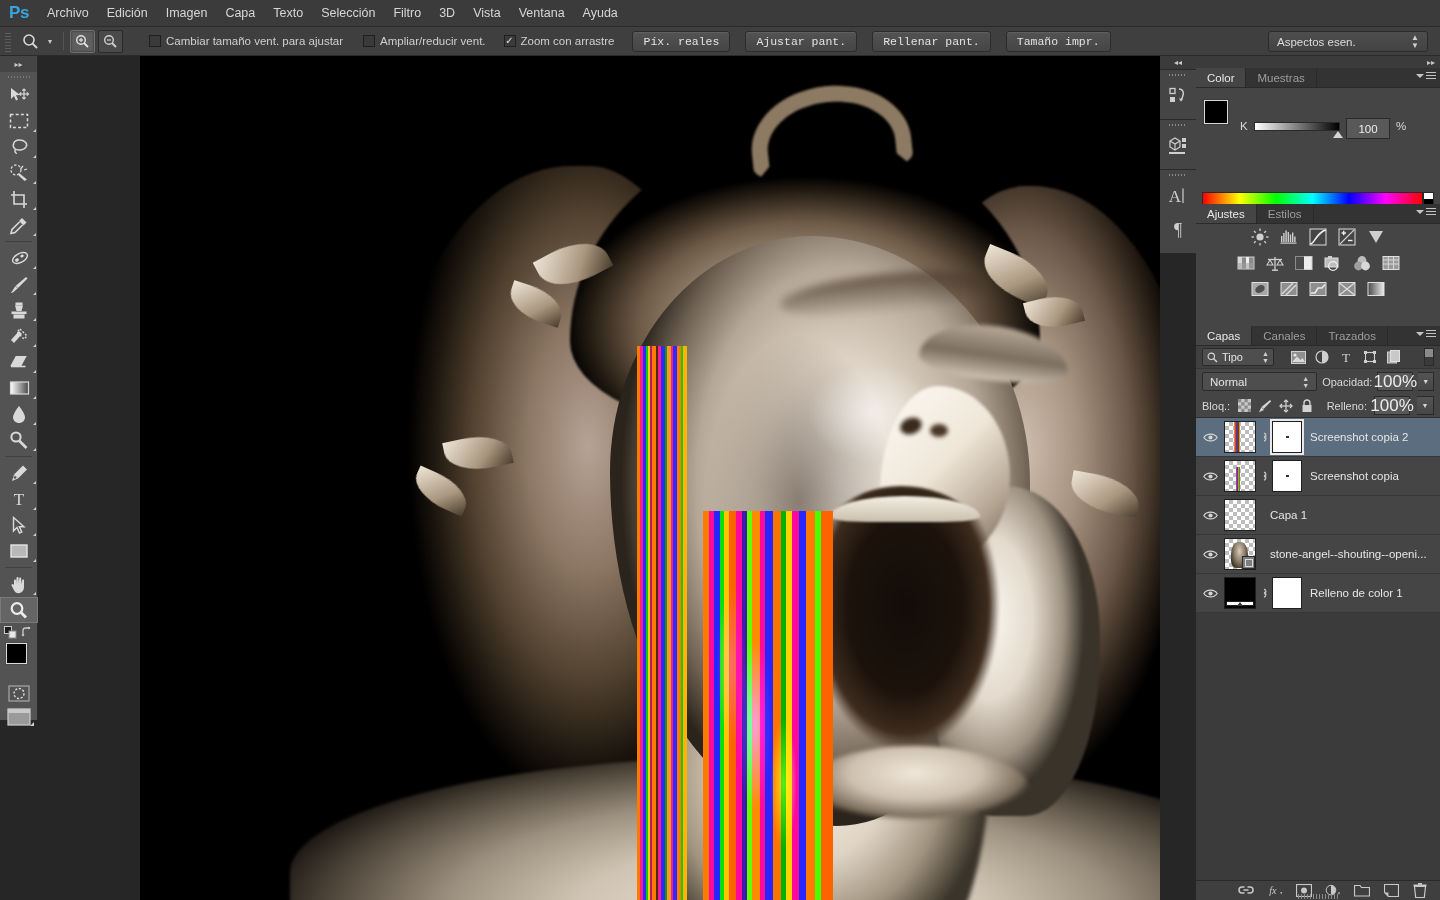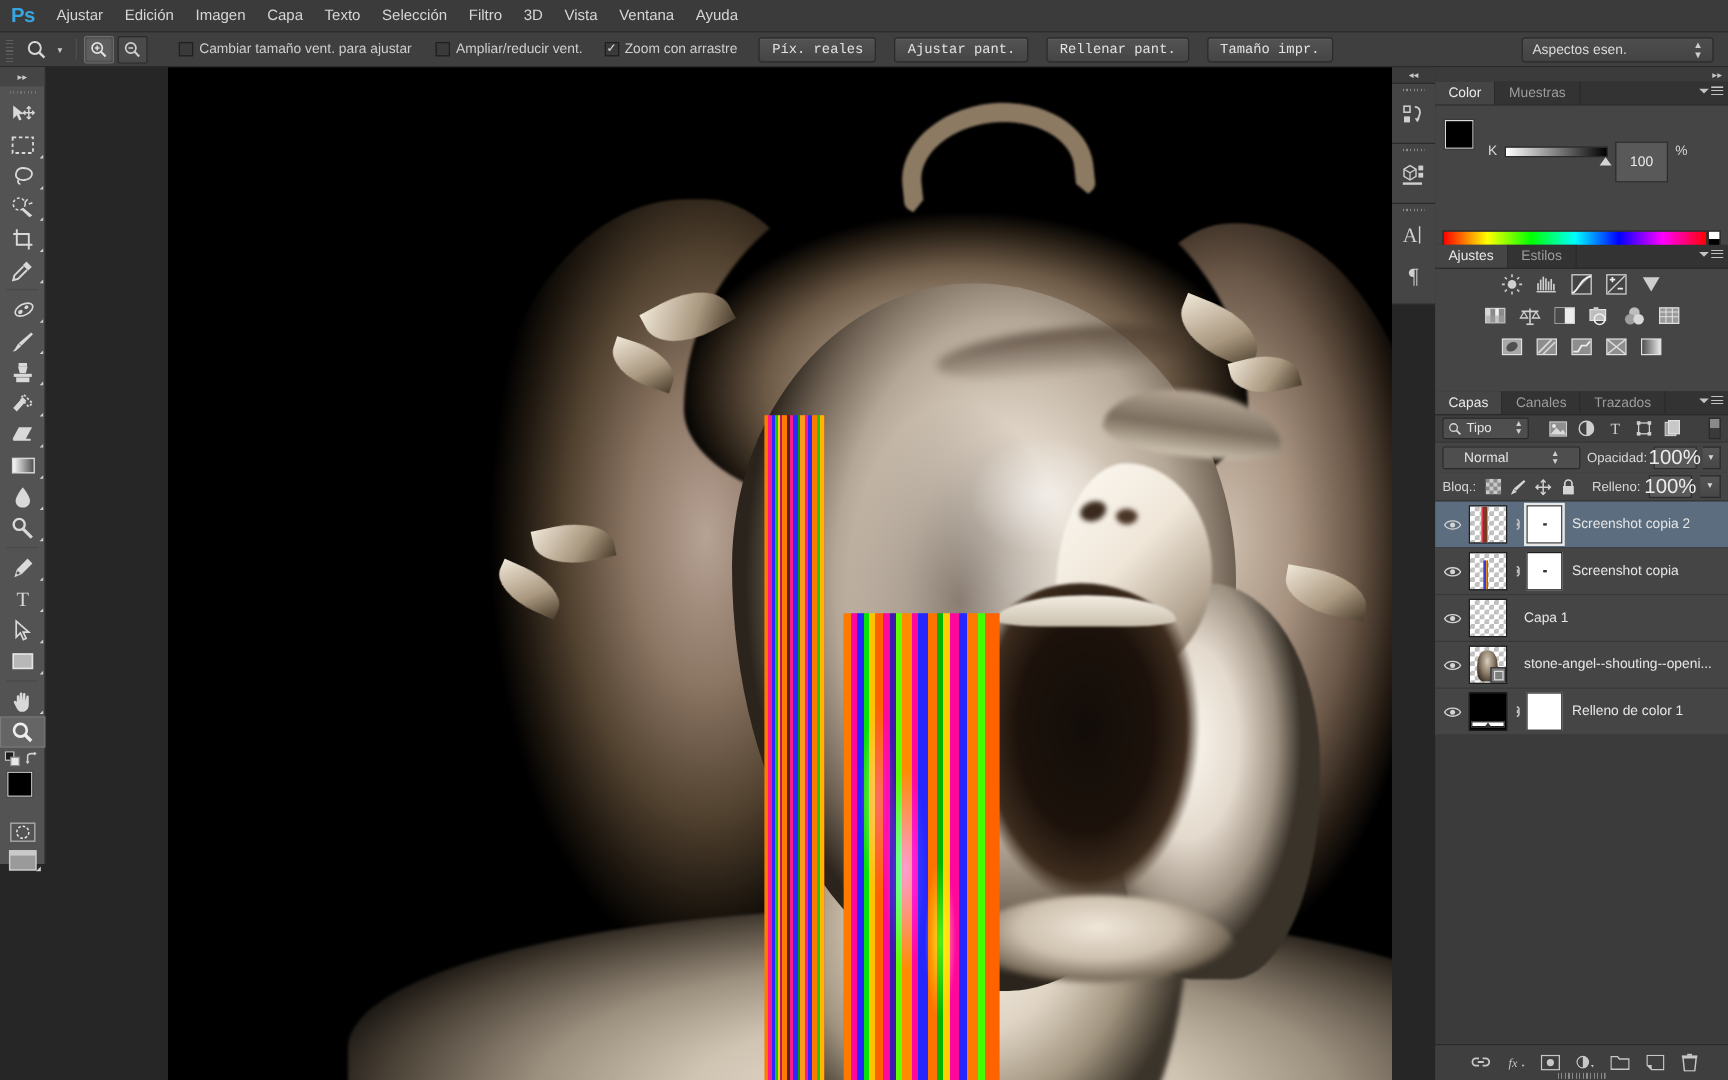--- a/index.html
+++ b/index.html
@@ -307,21 +307,21 @@
   #col-k-label { position:absolute; left:44px; top:32px; color:#d8d8d8; font-size:11.5px; }
   #col-slider {
     position:absolute; left:58px; top:34px; width:86px; height:9px;
     background: linear-gradient(to right,#ffffff,#000000); border:1px solid #2a2a2a;
   }
   #col-slider-thumb {
     position:absolute; left:137px; top:43px; width:0;height:0;
     border-left:5px solid transparent;border-right:5px solid transparent;border-bottom:7px solid #d4d4d4;
   }
   #col-value {
-    position:absolute; left:150px; top:30px; width:44px;height:34px;
+    position:absolute; left:150px; top:30px; width:44px;height:21px;
     background:#595959; border:1px solid #2a2a2a; color:#ececec; font-size:11.5px;
     display:flex;align-items:center;justify-content:center;
   }
   #col-pct { position:absolute; left:200px; top:32px; color:#d8d8d8; font-size:11.5px;}
   #col-ramp {
     position:absolute; left:6px; top:104px; width:221px; height:14px;
     background: linear-gradient(to right,#ff0000,#ffff00,#00ff00,#00ffff,#0000ff,#ff00ff,#ff0000);
     border:1px solid #2a2a2a;
   }
   #col-ramp-end {
@@ -345,21 +345,21 @@
     display:flex; align-items:center; padding:0 4px; gap:4px; color:#e2e2e2; font-size:11px;
   }
   #lay-filter-select .spin { margin-left:auto; font-size:7px; line-height:7px; text-align:center; color:#d0d0d0;}
   .lay-kind { width:18px;height:18px; display:flex;align-items:center;justify-content:center; }
   #lay-toggle { width:10px;height:18px; background:linear-gradient(#8a8a8a 50%,#3a3a3a 50%); border:1px solid #2a2a2a; margin-left:auto;}
   #lay-blend-row {
     height:25px; display:flex; align-items:center; padding:0 6px; gap:5px; background:#454545;
   }
   #lay-blend {
     width:124px;height:19px; background:#4e4e4e;border:1px solid #2a2a2a;border-radius:2px;
-    display:flex;align-items:center;padding:0 17px;color:#e4e4e4;font-size:11.5px;
+    display:flex;align-items:center;padding:0 7px;color:#e4e4e4;font-size:11.5px;
   }
   #lay-blend .spin { margin-left:auto;font-size:7px;line-height:7px;text-align:center;color:#d0d0d0;}
   .lay-small-label { color:#d8d8d8; font-size:11px; white-space:nowrap; }
   .lay-num {
     width:36px;height:19px;background:#595959;border:1px solid #2a2a2a;
     display:flex;align-items:center;justify-content:center;color:#ececec;font-size:17px;
   }
   .lay-num-caret {
     width:17px;height:19px;background:linear-gradient(#545454,#474747);border:1px solid #2a2a2a;border-left:none;
     display:flex;align-items:center;justify-content:center;color:#d6d6d6;font-size:7px;
@@ -385,37 +385,37 @@
     position:relative; overflow:hidden;
   }
   .layer-link { width:16px;height:39px;display:flex;align-items:center;justify-content:center;color:#c2c2c2;font-size:12px;}
   .layer-mask {
     width:30px;height:32px;background:#fff;border:1px solid #1f1f1f; flex:none;
     display:flex;align-items:center;justify-content:center;
   }
   .layer-mask.sel { outline:2px solid #e8e8e8; outline-offset:0px; }
   .layer-name { padding-left:8px; color:#e6e6e6; font-size:11.5px; white-space:nowrap; overflow:hidden;}
   #layers-footer {
-    position:absolute; left:0; bottom:0; width:244px; height:30px;
+    position:absolute; left:0; bottom:0; width:244px; height:20px;
     background:#3f3f3f; border-top:1px solid #2a2a2a;
-    display:flex; align-items:center; justify-content:flex-end; gap:13px; padding-right:24px;
+    display:flex; align-items:center; justify-content:flex-end; gap:13px; padding-right:12px;
   }
   .foot-icon { width:16px;height:16px;display:flex;align-items:center;justify-content:center;color:#c8c8c8;font-size:13px;}
   #footer-grip {
     position:absolute; left:50%; transform:translateX(-50%); bottom:1px; width:40px;height:5px;
     background-image: repeating-linear-gradient(to right,#8a8a8a 0 1px, transparent 1px 3px);
   }
   svg { display:block; }
 </style>
 </head>
 <body>
 
 <div id="menubar">
   <div id="ps-logo">Ps</div>
-  <div class="menu-item">Ajustar</div>
+  <div class="menu-item">Archivo</div>
   <div class="menu-item">Edición</div>
   <div class="menu-item">Imagen</div>
   <div class="menu-item">Capa</div>
   <div class="menu-item">Texto</div>
   <div class="menu-item">Selección</div>
   <div class="menu-item">Filtro</div>
   <div class="menu-item">3D</div>
   <div class="menu-item">Vista</div>
   <div class="menu-item">Ventana</div>
   <div class="menu-item">Ayuda</div>

